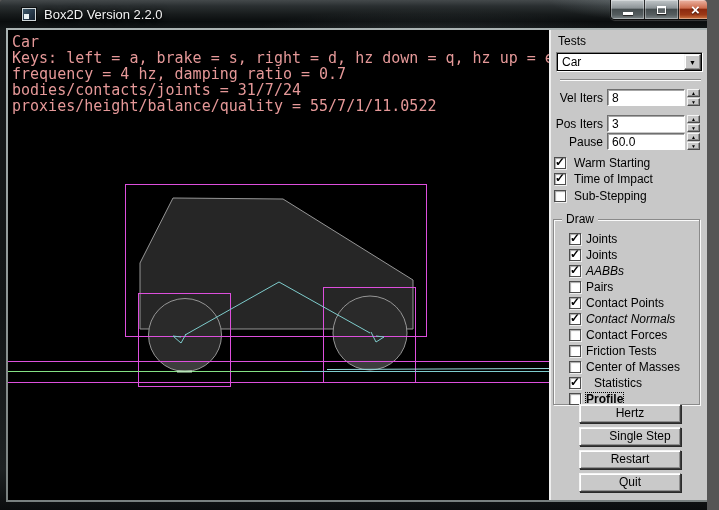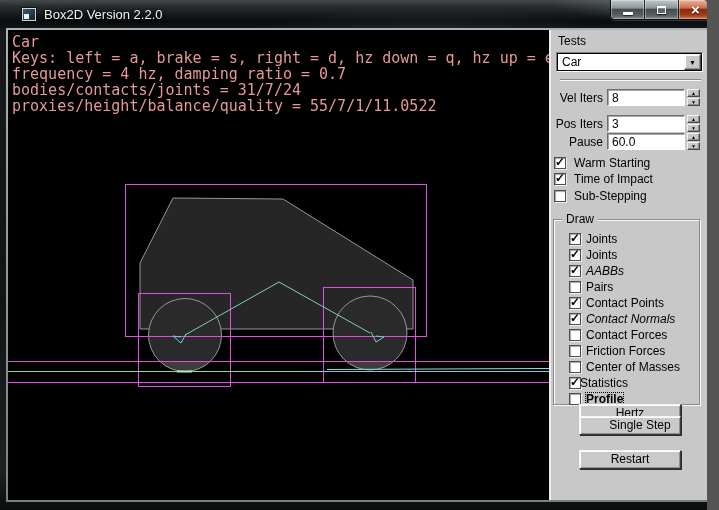--- a/index.html
+++ b/index.html
@@ -290,36 +290,37 @@
             <span class="mark">✓</span>
           </span>
         <span class="cb-label" style="left:17px;font-style:italic;">Contact Normals</span>
       </div>
       <div class="cb-row" style="left:15px;top:109px;">
         <span class="cb-box"></span>
         <span class="cb-label" style="left:17px;">Contact Forces</span>
       </div>
       <div class="cb-row" style="left:15px;top:125px;">
         <span class="cb-box"></span>
-        <span class="cb-label" style="left:17px;">Friction Forces</span>
+        <span class="cb-label" style="left:17px;">Friction Tests</span>
       </div>
       <div class="cb-row" style="left:15px;top:141px;">
         <span class="cb-box"></span>
         <span class="cb-label" style="left:17px;">Center of Masses</span>
       </div>
       <div class="cb-row checked" style="left:15px;top:157px;">
         <span class="cb-box">
             <span class="mark">✓</span>
           </span>
-        <span class="cb-label" style="left:11px;">Statistics</span>
+        <span class="cb-label" style="left:25px;">Statistics</span>
       </div>
       <div class="cb-row focused" style="left:15px;top:173px;">
         <span class="cb-box"></span>
         <span class="cb-label" style="left:17px;">Profile</span>
       </div>
     </div>
 
     <button class="push-btn" style="top:374px;">Hertz</button>
-    <button class="push-btn" style="top:386px;padding-left:20px;">Single Step</button>
+    <button class="push-btn" style="top:397px;padding-left:20px;">Single Step</button>
     <button class="push-btn" style="top:420px;">Restart</button>
+    <button class="push-btn" style="top:443px;">Quit</button>
   </div>
 
 </div>
 
 </body></html>

